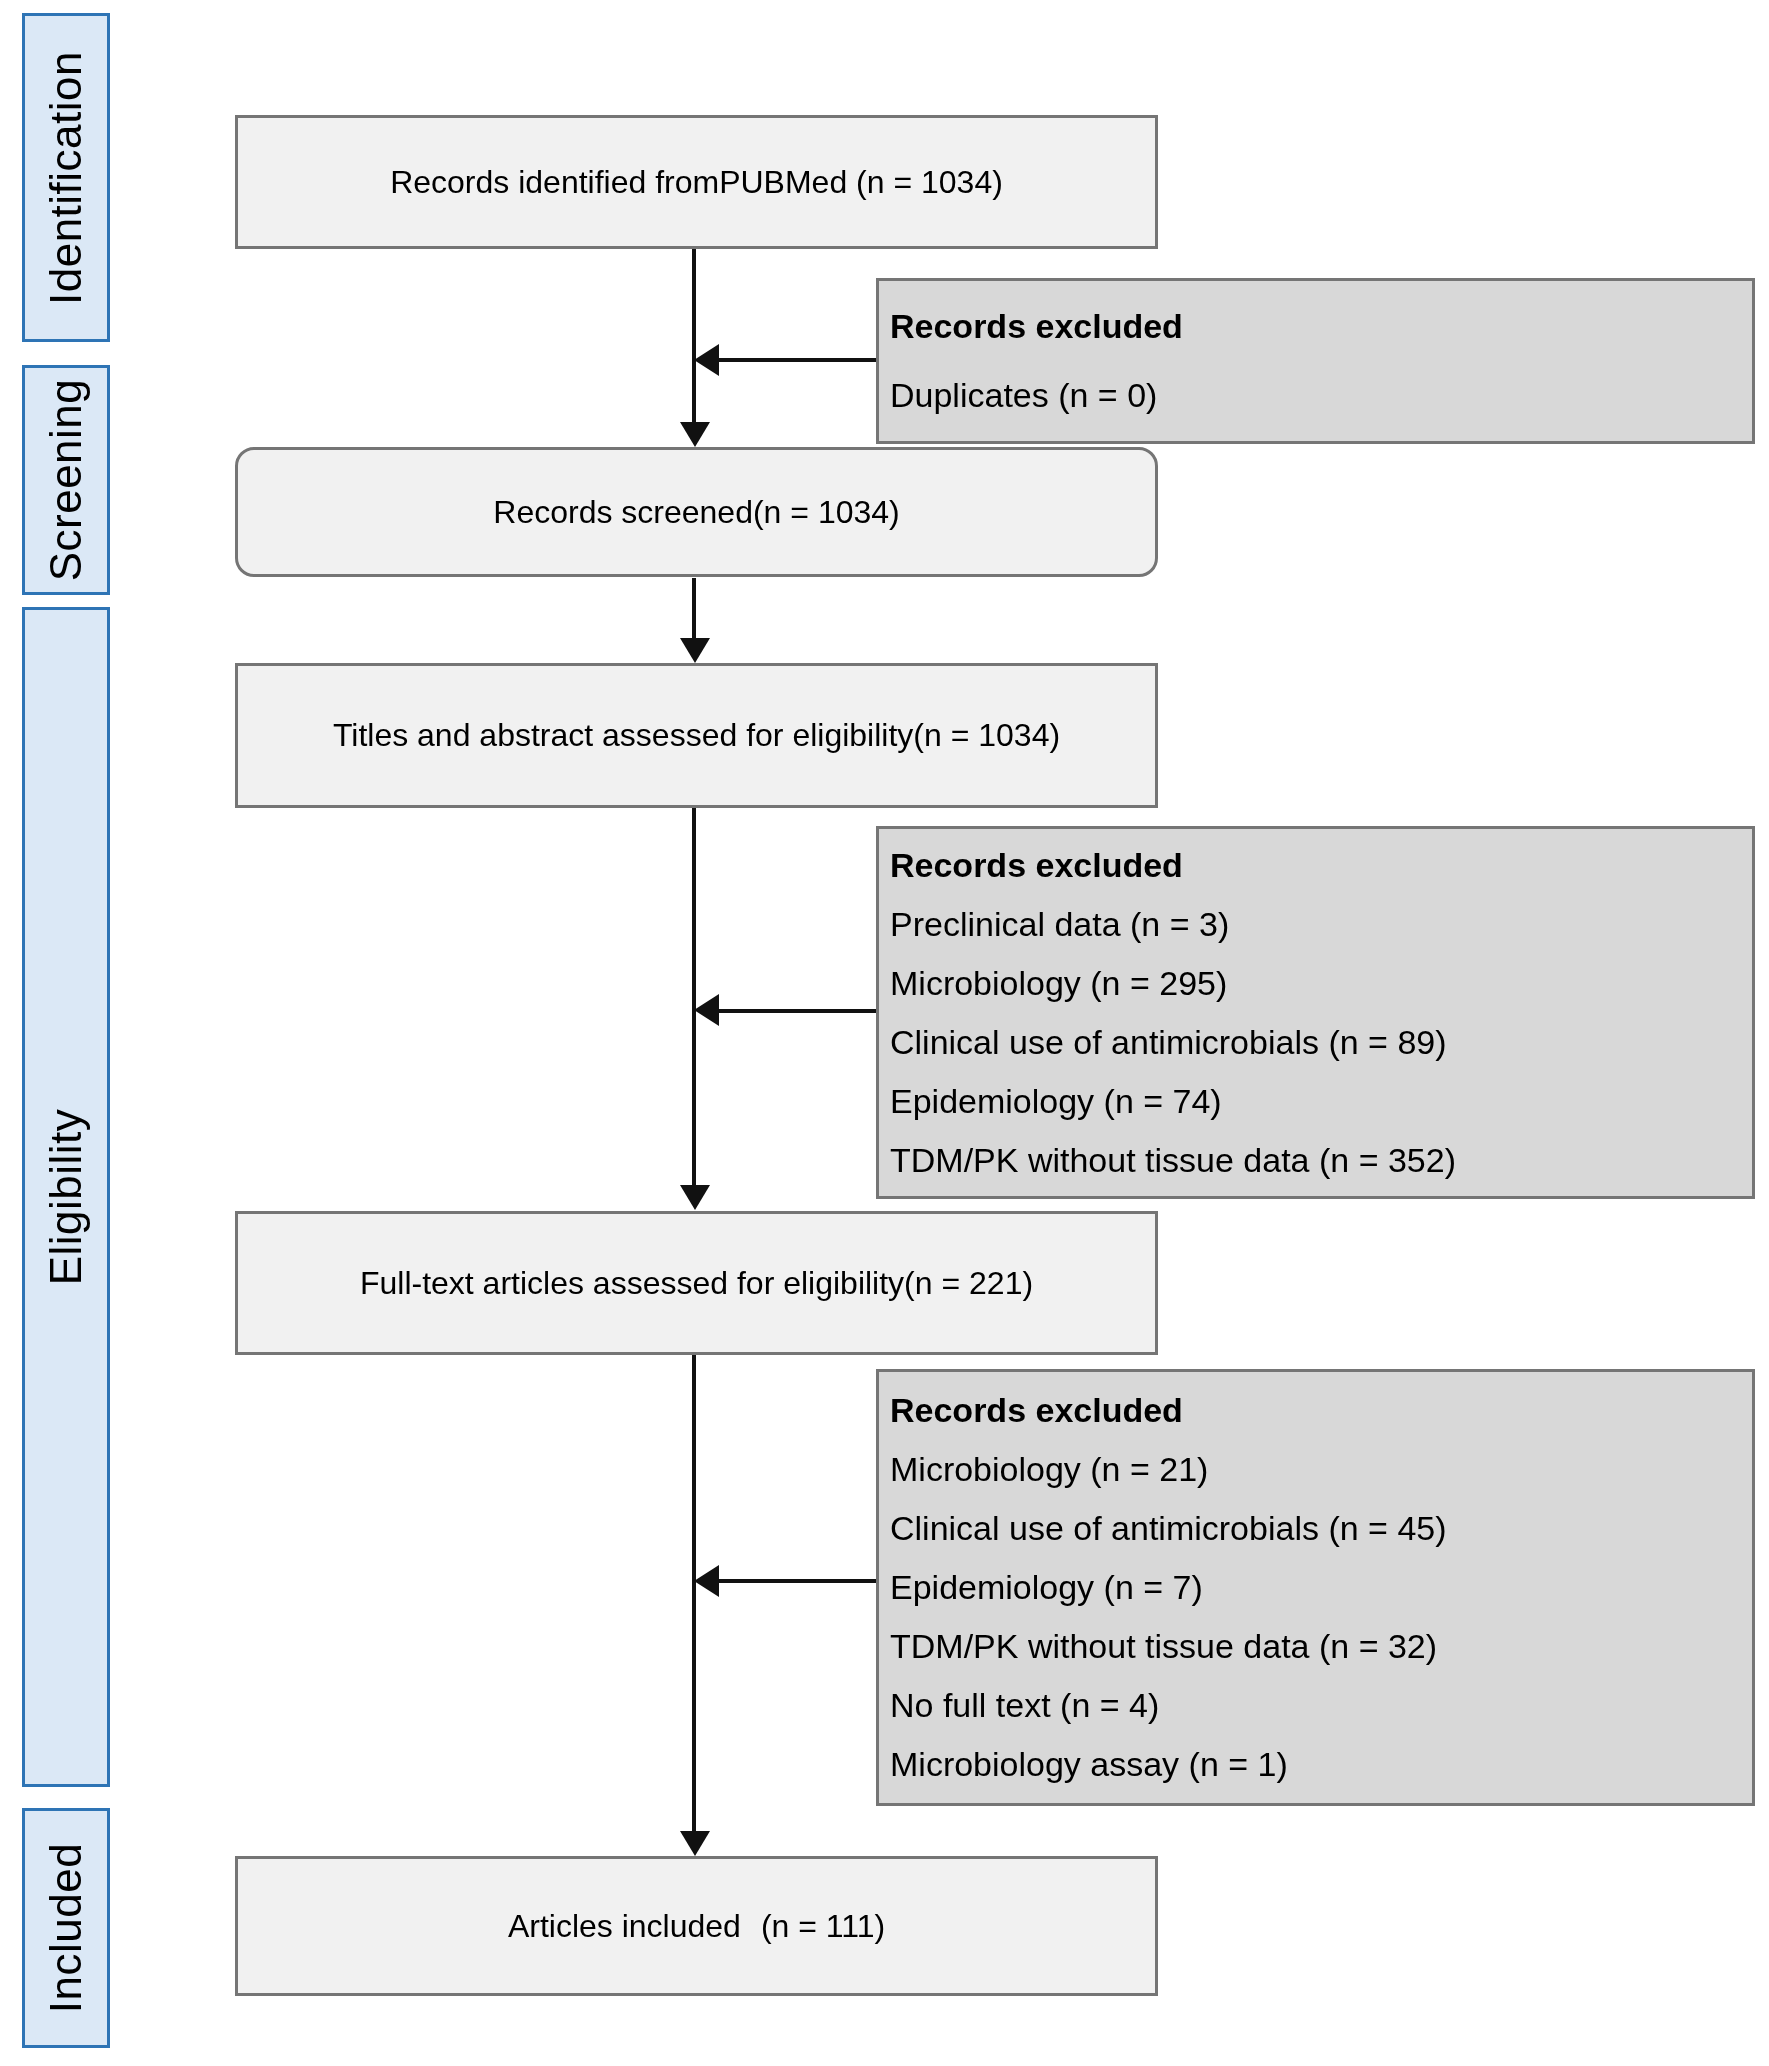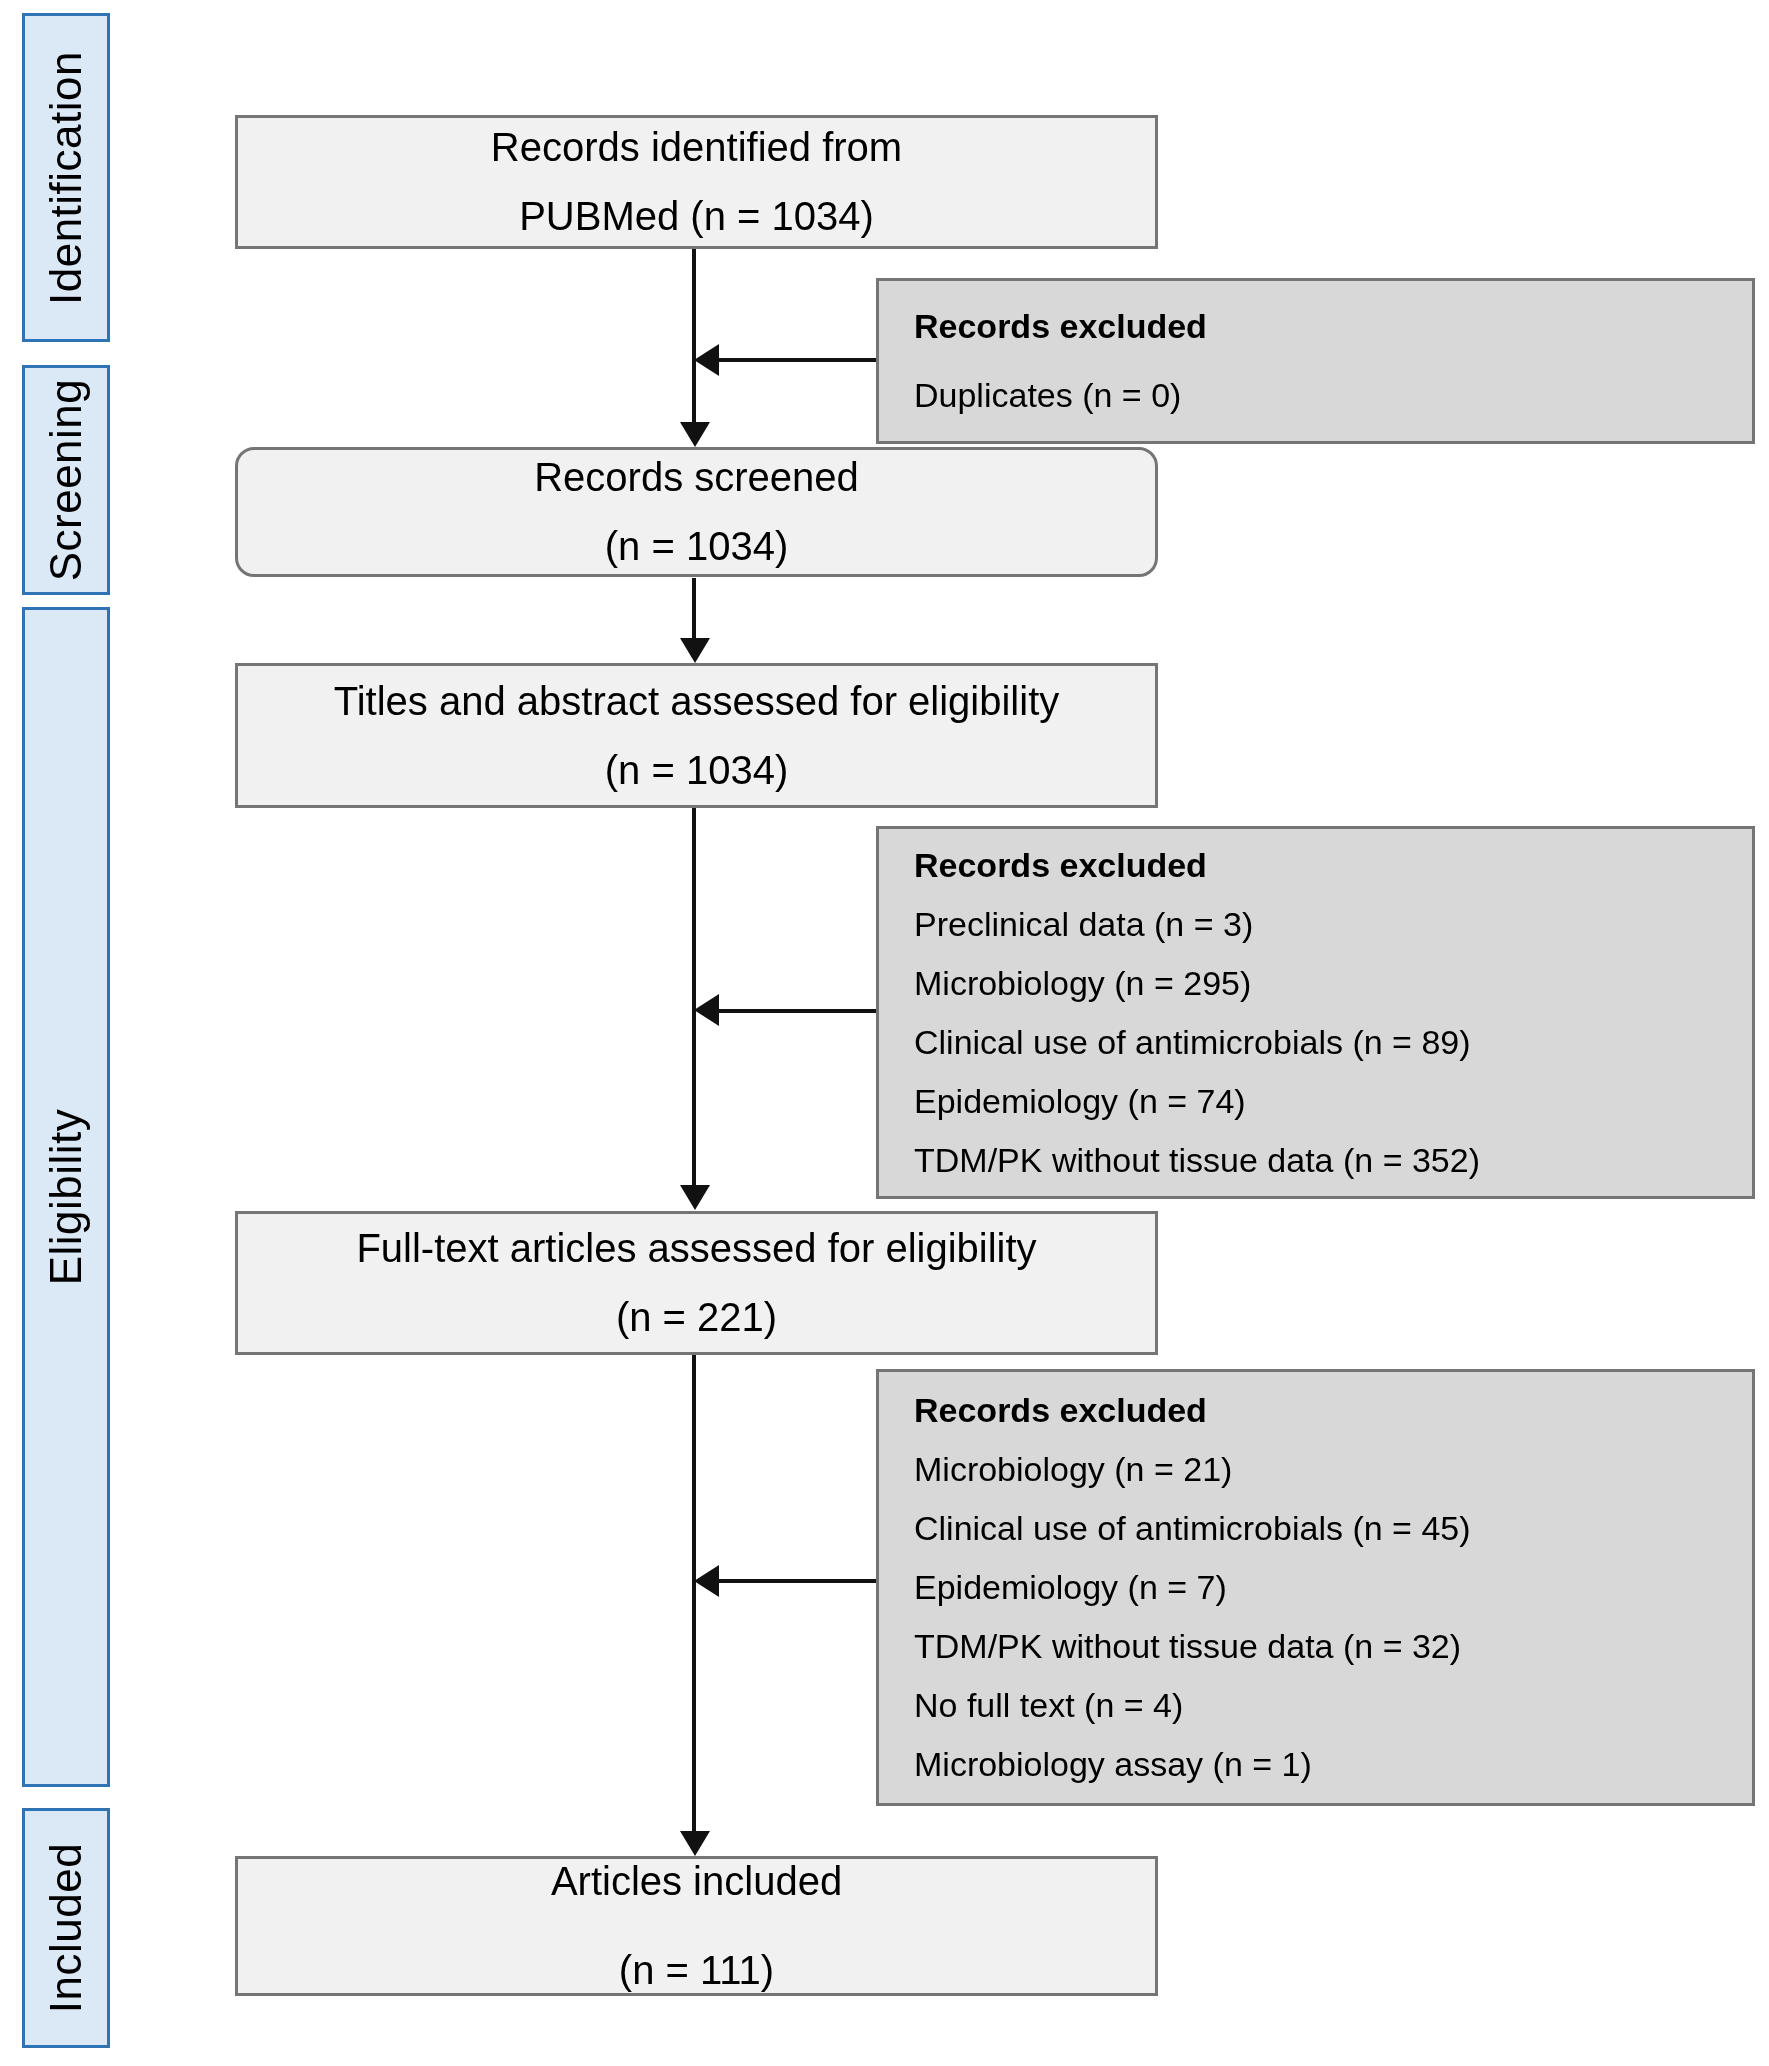--- a/index.html
+++ b/index.html
@@ -27,33 +27,33 @@
     letter-spacing:0.5px;
     color:#000;
   }
   
   .flow{
     position:absolute;
     left:235px;width:923px;
     box-sizing:border-box;
     background:var(--flow-fill,#f1f1f1);
     border:3.7px solid var(--flow-border,#757575);
-    display:flex;flex-direction:column;align-items:center;justify-content:center;
+    display:flex;flex-direction:row;align-items:center;justify-content:center;
     text-align:center;
-    font-size:40px;line-height:69px;
+    font-size:32px;line-height:69px;
   }
   
   .excl{
     position:absolute;
     left:876px;width:879px;
     box-sizing:border-box;
     background:var(--exclusion-fill,#d8d8d8);
     border:3.7px solid var(--exclusion-border,#757575);
     font-size:34px;
-    padding-left:35px;
+    padding-left:11px;
     display:flex;flex-direction:column;justify-content:center;
   }
   .excl .hdr{font-weight:bold;}
   .excl.loose div{line-height:69px;}
   .excl.tight div{line-height:59px;}
   
   .vline{position:absolute;left:692px;width:3.7px;background:var(--arrow,#111111);}
   .hline{position:absolute;height:3.7px;background:var(--arrow,#111111);}
   .head-down{
     position:absolute;left:680px;width:0;height:0;

